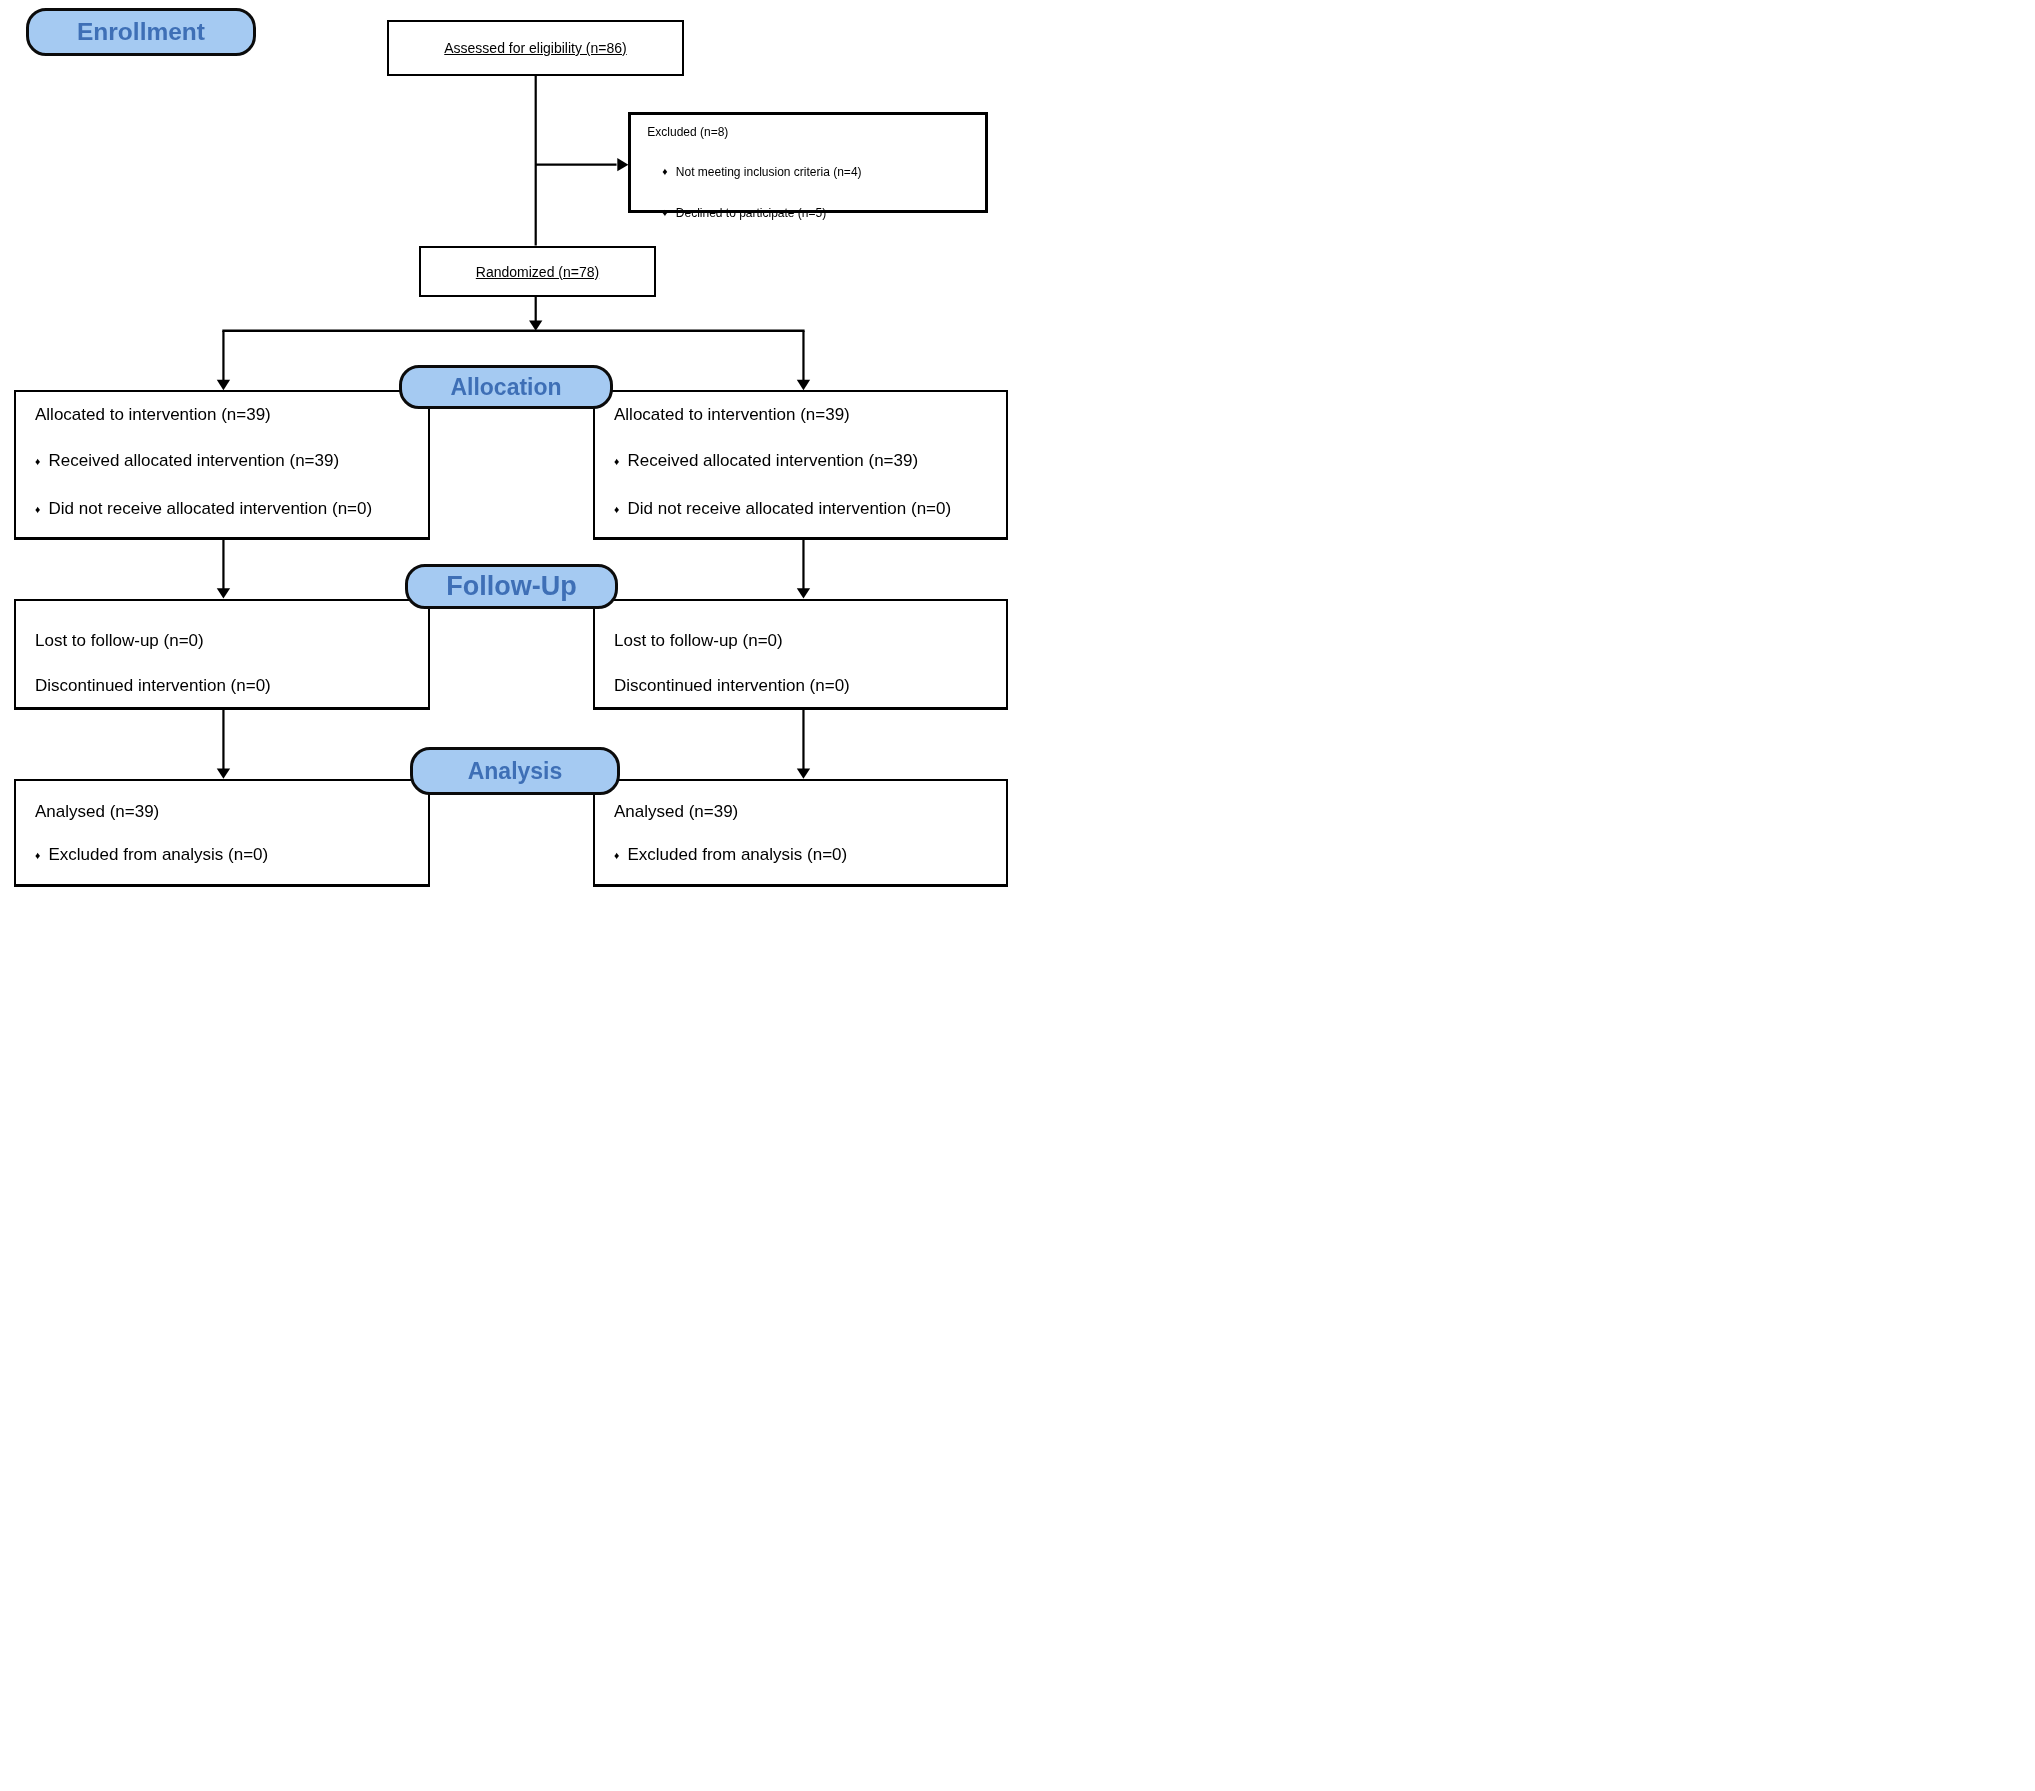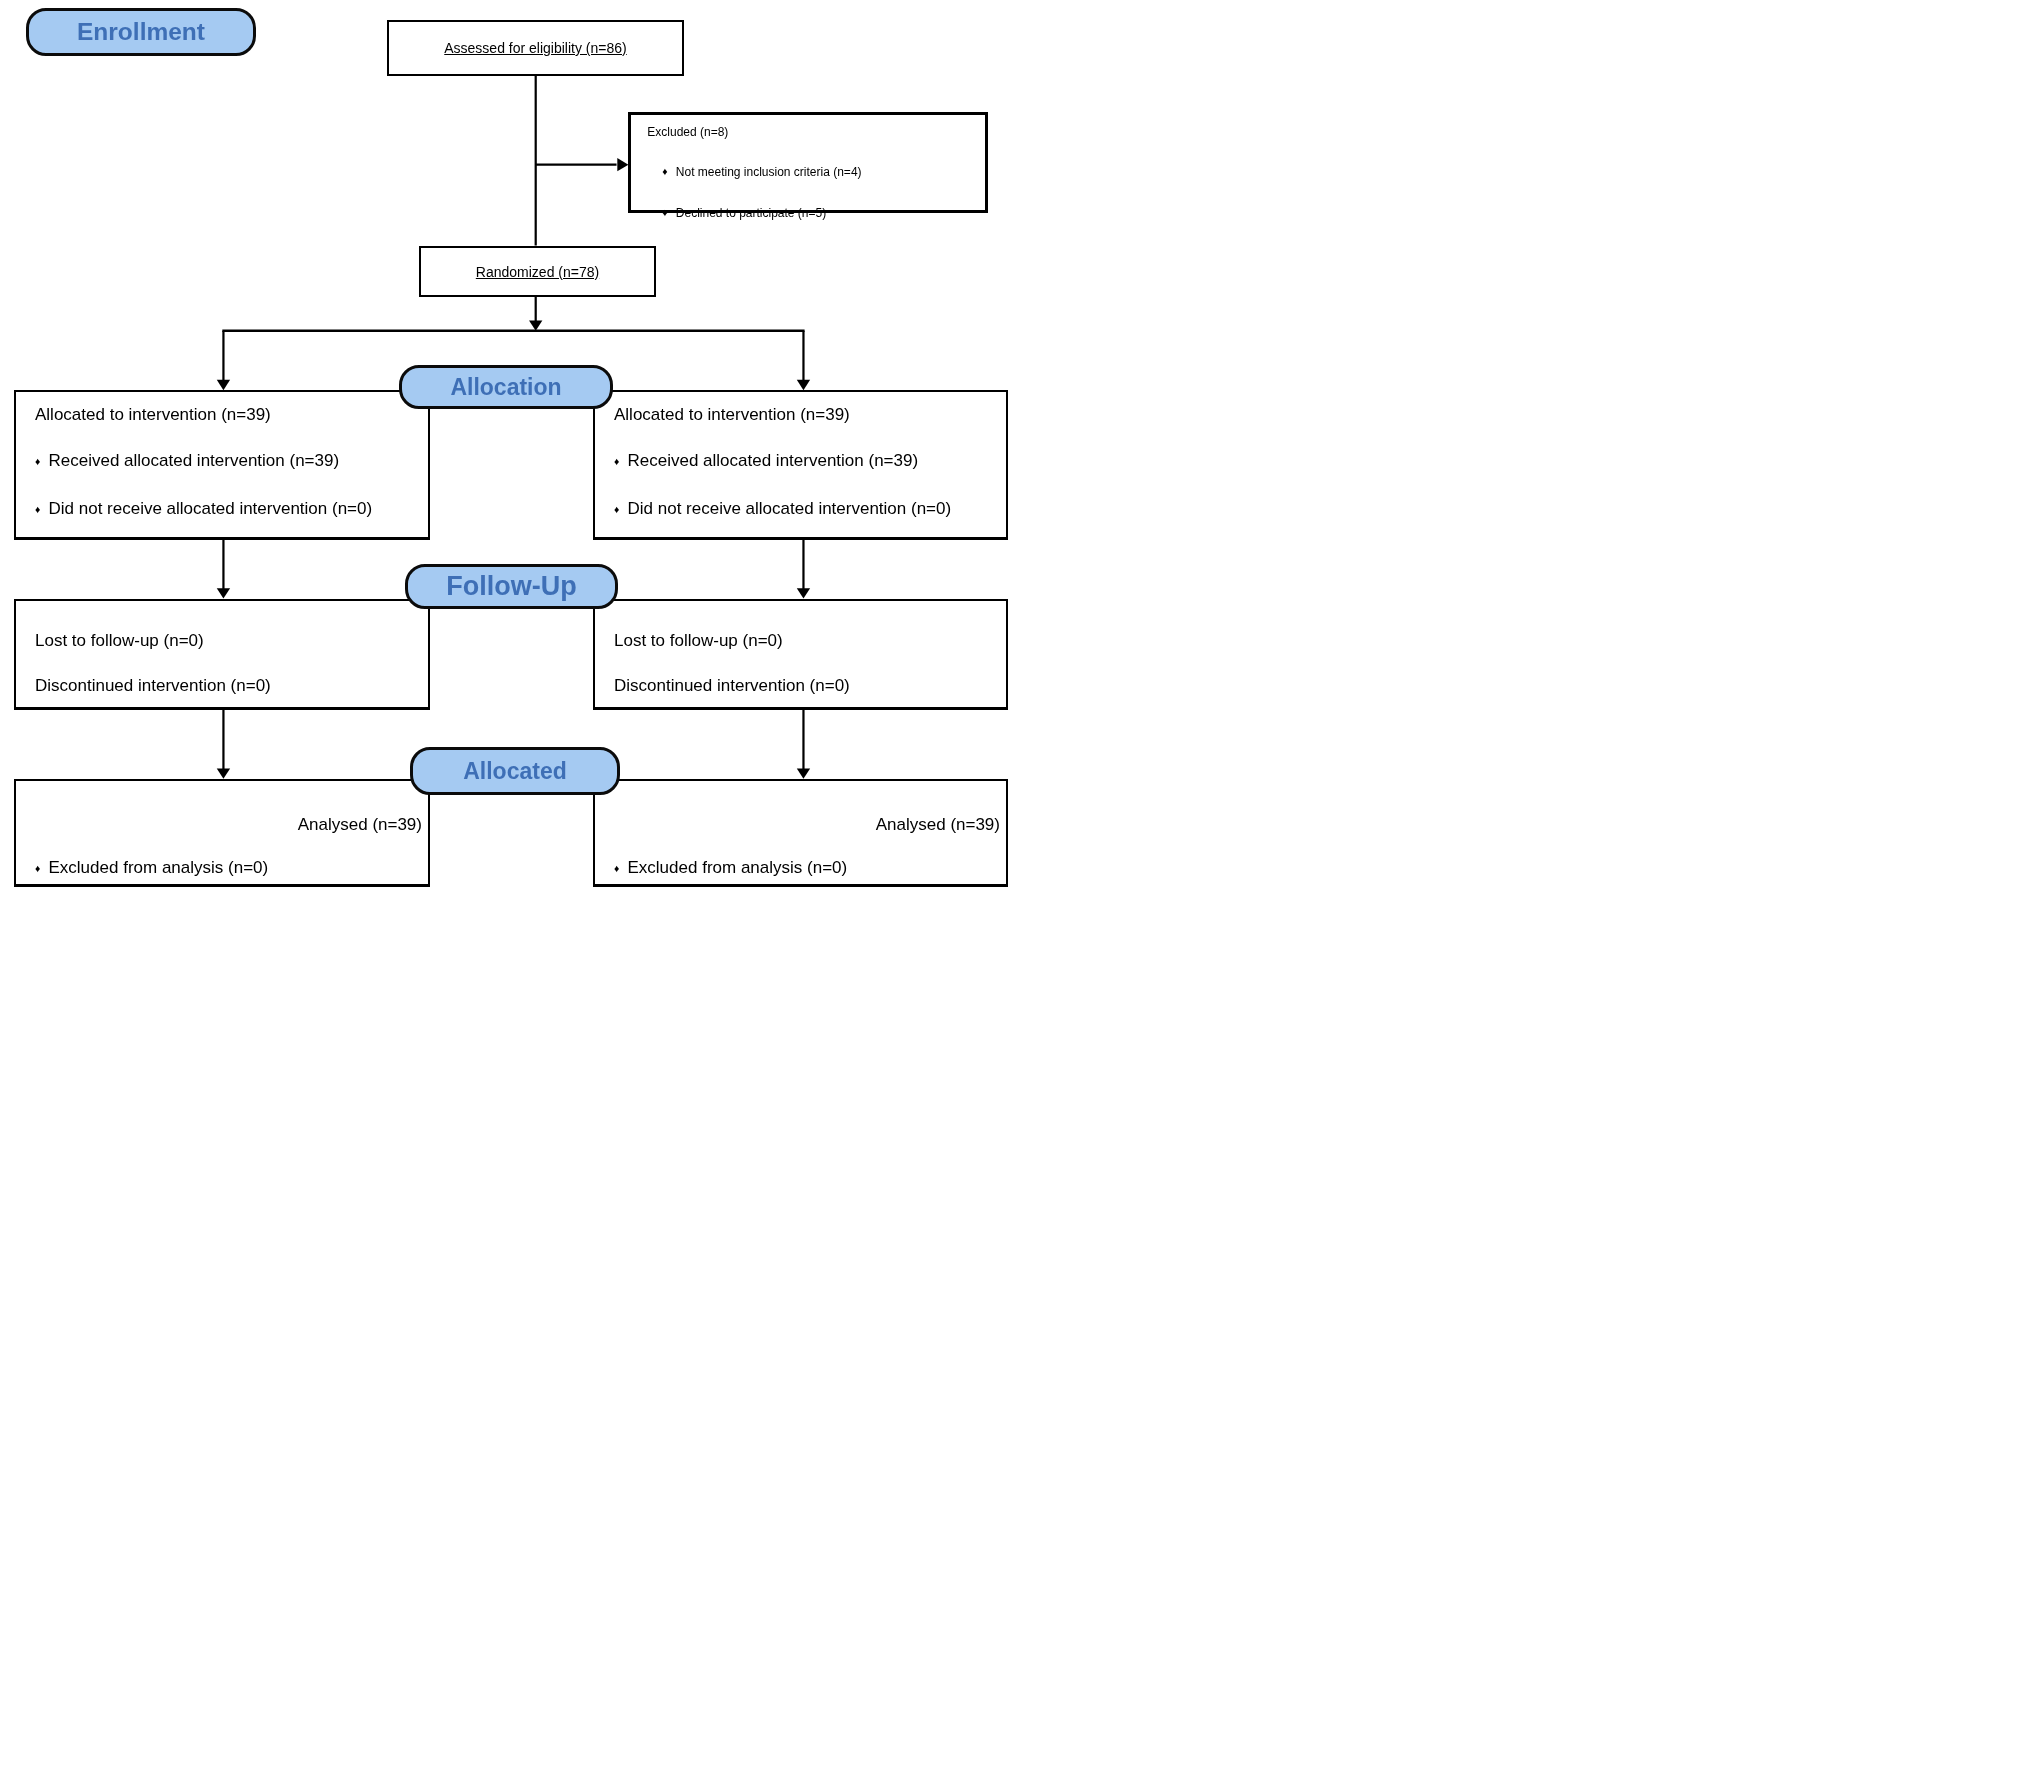--- a/index.html
+++ b/index.html
@@ -61,21 +61,21 @@
   #box-alloc-right{left:593px;top:390px;width:415px;height:150px;}
   #box-alloc-left .line + .line, #box-alloc-right .line + .line{margin-top:24px;}
   #pill-followup{left:405px;top:564px;width:213px;height:45px;font-size:27px;}
   #box-fu-left{left:14px;top:599px;width:416px;height:111px;}
   #box-fu-right{left:593px;top:599px;width:415px;height:111px;}
   #box-fu-left .inner,#box-fu-right .inner{padding-top:29px;}
   #box-fu-left .line + .line,#box-fu-right .line + .line{margin-top:23px;}
   #pill-analysis{left:410px;top:747px;width:210px;height:48px;font-size:23px;}
   #box-an-left{left:14px;top:779px;width:416px;height:108px;}
   #box-an-right{left:593px;top:779px;width:415px;height:108px;}
-  #box-an-left .inner,#box-an-right .inner{padding-top:33px;text-align:right;}
+  #box-an-left .inner,#box-an-right .inner{padding-top:20px;}
   #box-an-left .line + .line,#box-an-right .line + .line{margin-top:21px;}
 </style>
 </head>
 <body>
 
 <div class="canvas">
 
   <svg class="connectors" width="1018" height="896" viewBox="0 0 1372 1208">
     <g stroke="#000" stroke-width="3" fill="#000">
 
@@ -109,21 +109,21 @@
   <div class="stage-pill" id="pill-enrollment">
     <span>Enrollment</span>
   </div>
   <div class="stage-pill" id="pill-allocation">
     <span>Allocation</span>
   </div>
   <div class="stage-pill" id="pill-followup">
     <span>Follow-Up</span>
   </div>
   <div class="stage-pill" id="pill-analysis">
-    <span>Allocated</span>
+    <span>Analysis</span>
   </div>
 
   <div class="box center-box" id="box-assessed">
     <span>Assessed for eligibility (n=86)</span>
   </div>
 
   <div class="box" id="box-excluded">
     <div class="inner">
       <div class="line">Excluded  (n=8)</div>
       <div class="line bullet-line indent">

